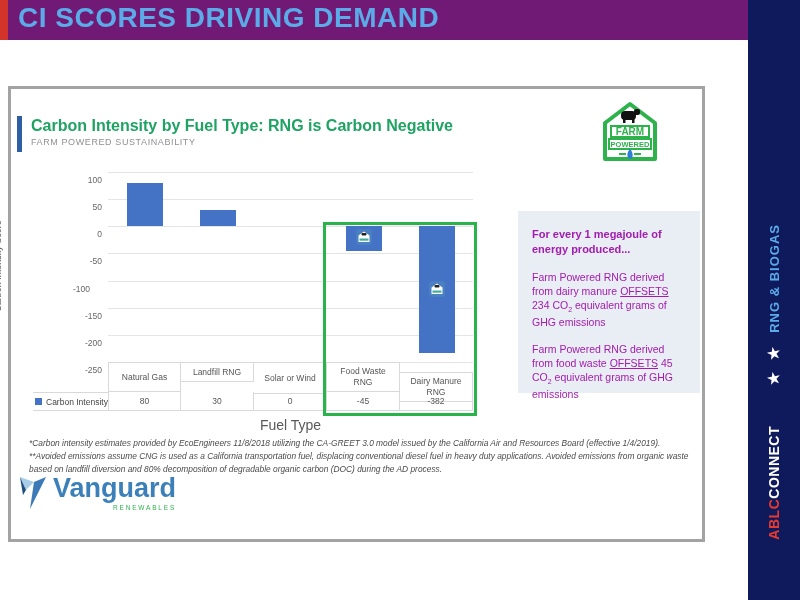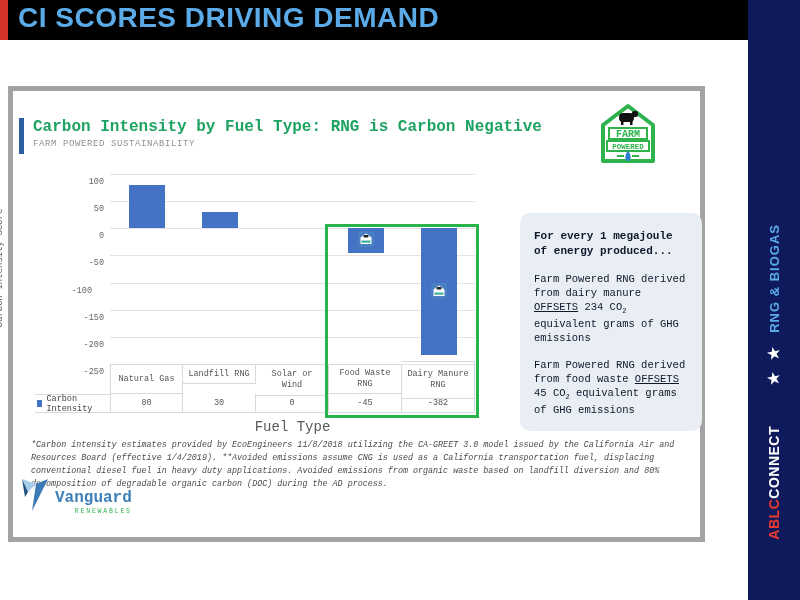--- a/index.html
+++ b/index.html
@@ -1,20 +1,20 @@
 <!DOCTYPE html>
 <html><head>
 <meta charset="utf-8">
 <style>
   html,body{margin:0;padding:0;}
   body{width:800px;height:600px;position:relative;background:#ffffff;
        font-family:"Liberation Sans",sans-serif;overflow:hidden;}
 
   
-  .header{position:absolute;left:0;top:0;width:792px;height:40px;background:#000000;}
+  .header{position:absolute;left:0;top:0;width:792px;height:40px;background:#701a75;}
   .header-accent{position:absolute;left:0;top:0;width:8px;height:40px;background:#d2342a;}
   .header-title{position:absolute;left:18px;top:2px;font-size:28px;font-weight:bold;
        color:#5babe9;letter-spacing:.5px;}
 
   
   .sidebar{position:absolute;left:748px;top:0;width:52px;height:600px;background:#0f1a5c;}
   .vtext{writing-mode:vertical-rl;transform:rotate(180deg);white-space:nowrap;}
   .side-track{position:absolute;left:0;width:52px;top:218px;height:120px;display:flex;
        align-items:center;justify-content:center;}
   .side-track .vtext{font-size:13px;font-weight:bold;letter-spacing:1px;color:#5babe9;}
@@ -23,21 +23,21 @@
   .side-stars div:first-child{transform:rotate(-12deg);}
   .side-stars div:last-child{transform:rotate(-12deg);}
   .side-brand{position:absolute;left:0;width:52px;bottom:32px;height:170px;display:flex;
        align-items:center;justify-content:center;}
   .side-brand .vtext{font-size:14px;font-weight:bold;letter-spacing:.5px;}
   .brand-red{color:#e8392e;}
   .brand-white{color:#ffffff;}
 
   
   .slide{position:absolute;left:8px;top:86px;width:697px;height:456px;background:#ffffff;
-       border:5px solid #a3a3a3;box-sizing:border-box;font-family:Liberation Mono, monospace;}
+       border:3px solid #a3a3a3;box-sizing:border-box;}
   .titleblock{position:absolute;left:6px;top:27px;display:flex;gap:9px;}
   .tbar{width:5px;height:36px;background:#2e5fa3;}
   .stitle{font-size:16px;font-weight:bold;color:#1ea362;line-height:1.2;}
   .ssub{font-size:9px;color:#909090;letter-spacing:.6px;margin-top:2px;}
   .farmlogo{position:absolute;right:40px;top:12px;width:64px;height:64px;}
 
   
   #chart{position:absolute;left:0;top:0;width:100%;height:100%;}
   .gl{position:absolute;height:1px;background:#e4e4e4;}
   .yt{position:absolute;width:36px;text-align:right;font-size:8.5px;color:#666;margin-top:8px;}
@@ -50,35 +50,35 @@
   .thc{border-top:1px solid #d9d9d9;}
   .legendcell{position:absolute;border-top:1px solid #d9d9d9;border-bottom:1px solid #d9d9d9;
        display:flex;align-items:center;gap:4px;font-size:8.5px;color:#444;
        box-sizing:border-box;padding-left:2px;}
   .lsq{width:7px;height:7px;display:inline-block;}
   .xlab{position:absolute;text-align:center;font-size:14px;color:#595959;}
   .ylab{position:absolute;width:130px;text-align:center;font-size:9px;color:#595959;
        transform:rotate(-90deg);}
 
   
-  .infobox{position:absolute;left:507px;top:122px;width:182px;height:218px;background:#e9edf4;
-       box-sizing:border-box;padding:16px 14px;color:#0f172a;border-radius:10px;}
+  .infobox{position:absolute;left:507px;top:122px;width:182px;height:182px;background:#e9edf4;
+       box-sizing:border-box;padding:16px 14px;color:#a21caf;}
   .ib-head{margin:0;font-size:11px;font-weight:bold;line-height:1.35;}
   .ib-p{margin:13px 0 0 0;font-size:10.5px;line-height:1.35;}
   .u{text-decoration:underline;}
   sub{font-size:7px;}
 
   
   .footnote{position:absolute;left:18px;top:348px;width:668px;font-size:8.4px;font-style:italic;
        color:#4a4a4a;line-height:1.55;}
   .footnote span{display:inline;}
 
   
   .vanguard{position:absolute;left:6px;top:386px;display:flex;align-items:flex-start;gap:6px;}
-  .vg-name{font-size:16px;font-weight:bold;color:#3c80ba;line-height:1;margin-top:13px;}
+  .vg-name{font-size:27px;font-weight:bold;color:#3c80ba;line-height:1;}
   .vg-sub{font-size:6.5px;color:#2eb34c;letter-spacing:1.8px;text-align:right;margin-top:2px;}
 </style>
 </head>
 <body>
 
 <div class="header">
   <div class="header-accent"></div>
   <div class="header-title">CI SCORES DRIVING DEMAND</div>
 </div>
 
@@ -157,21 +157,21 @@
           <rect x="3.5" y="9.5" width="9" height="2.2" fill="#3fae9e"></rect>
         </svg></div>
       <div class="thc" style="left: 97px; top: 273px; width: 73px; height: 30px; border-left: 1px solid rgb(217, 217, 217);">Natural Gas</div>
       <div class="tvc" style="left: 97px; top: 303px; width: 73px; height: 19px; border-left: 1px solid rgb(217, 217, 217);">80</div>
       <div class="thc" style="left: 170px; top: 273px; width: 73px; height: 20px;">Landfill RNG</div>
       <div class="tvc" style="left: 170px; top: 303px; width: 73px; height: 19px;">30</div>
       <div class="thc" style="left: 243px; top: 273px; width: 73px; height: 32px;">Solar or Wind</div>
       <div class="tvc" style="left: 243px; top: 303px; width: 73px; height: 19px;">0</div>
       <div class="thc" style="left: 316px; top: 273px; width: 73px; height: 30px;">Food Waste RNG</div>
       <div class="tvc" style="left: 316px; top: 303px; width: 73px; height: 19px;">-45</div>
-      <div class="thc" style="left: 389px; top: 270px; width: 73px; height: 38px;">Dairy Manure RNG</div>
+      <div class="thc" style="left: 389px; top: 283px; width: 73px; height: 30px;">Dairy Manure RNG</div>
       <div class="tvc" style="left: 389px; top: 303px; width: 73px; height: 19px;">-382</div>
       <div class="legendcell" style="left: 22px; top: 303px; width: 75px; height: 19px;">
         <span class="lsq" style="background: rgb(68, 114, 196);"></span>
         <span>Carbon Intensity</span>
       </div>
       <div class="xlab" style="left: 97px; top: 328px; width: 365px;">Fuel Type</div>
       <div class="hbox" style="left: 312px; top: 133.286px; width: 154px; height: 193.714px; border-color: rgb(40, 180, 75);"></div>
     </div>
 
   <div class="infobox">

